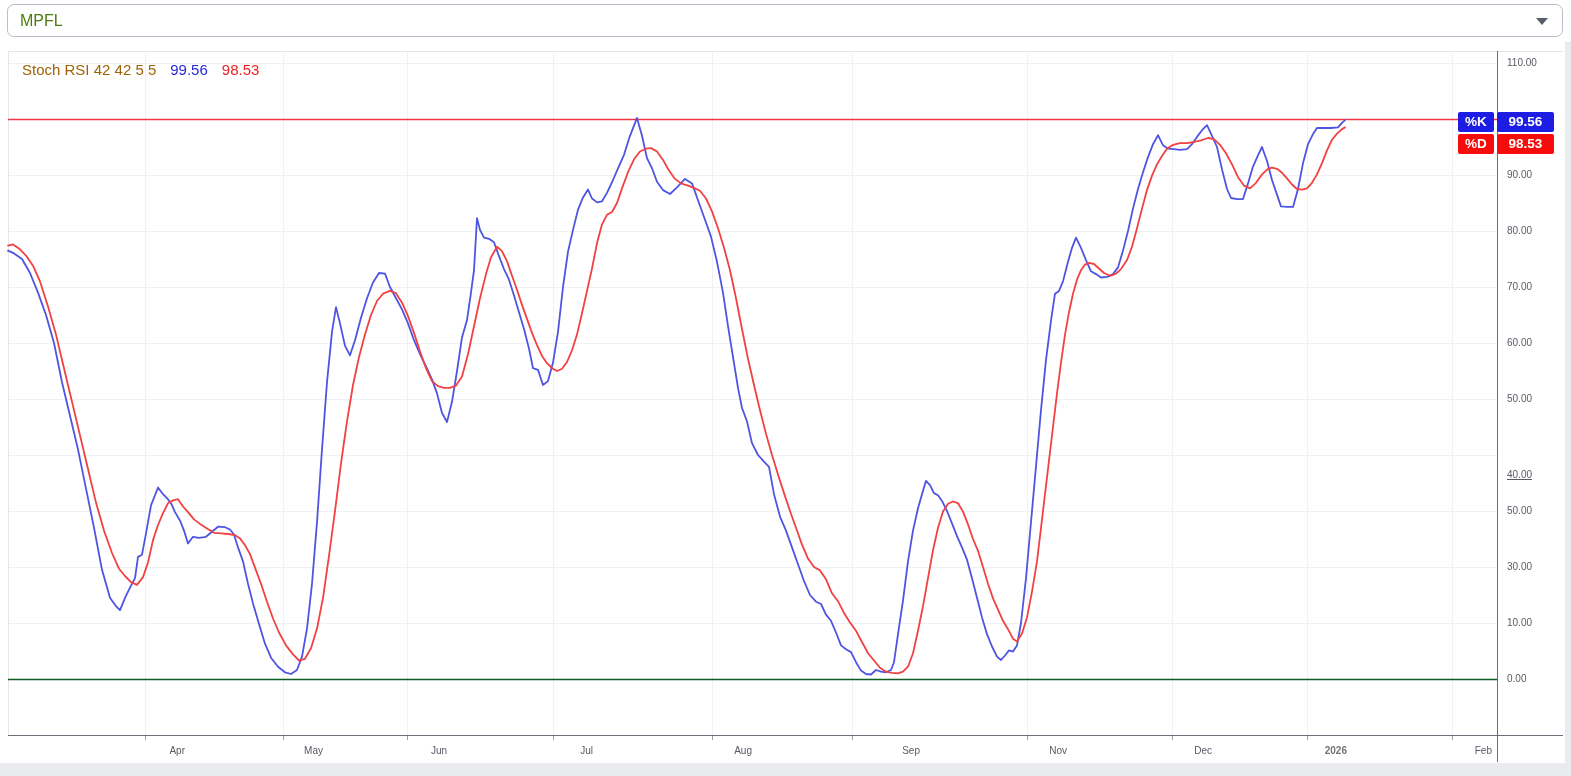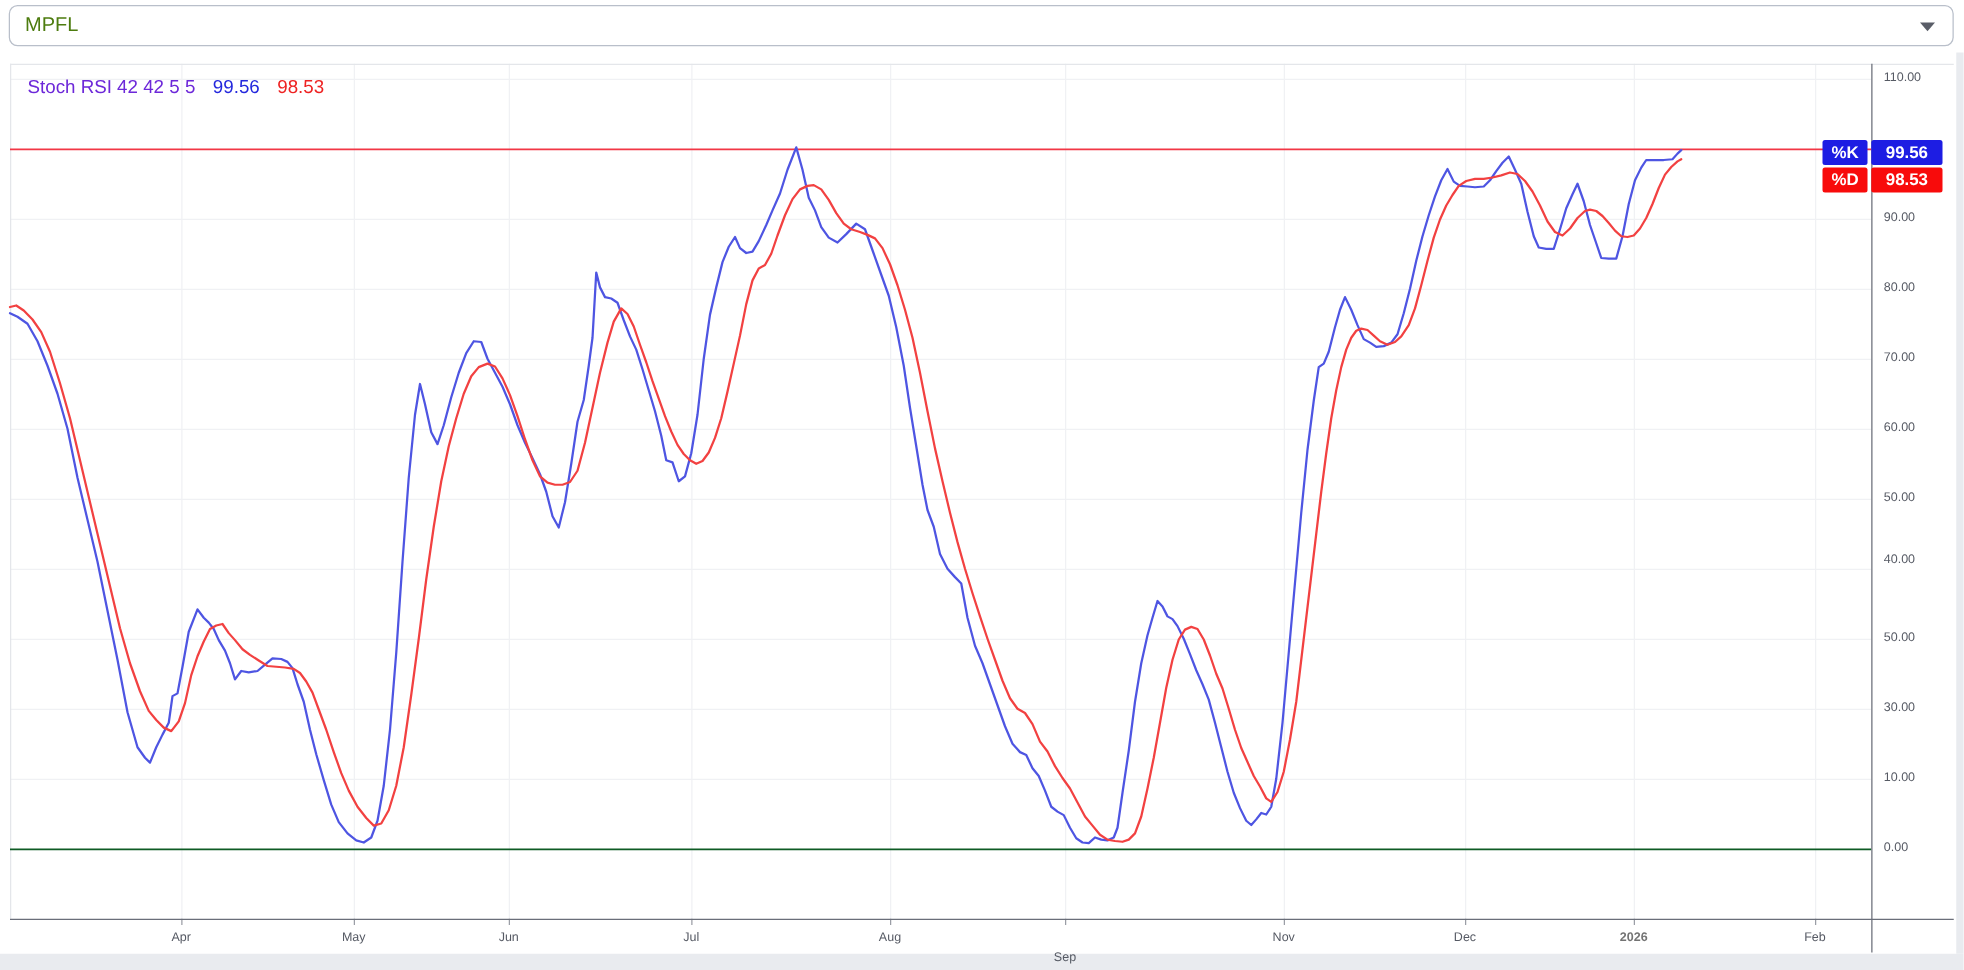--- a/index.html
+++ b/index.html
@@ -29,28 +29,28 @@
   }
 
   
   #plot{position:absolute;left:0;top:0;width:1571px;height:776px;}
 
   .legend{
     position:absolute;left:22px;top:61px;height:18px;
     display:flex;align-items:center;gap:14px;
     font-size:15px;line-height:18px;white-space:nowrap;
   }
-  .legend .t{color:#6d28d9;}
+  .legend .t{color:#a16207;}
   .legend .kv{color:#2428dd;}
   .legend .dv{color:#ee2222;}
 
   .axis-label{
     position:absolute;font-size:10px;color:#565a64;line-height:16px;
   }
-  .time-label{width:80px;margin-left:-40px;text-align:center;top:743px;}
+  .time-label{width:80px;margin-left:-40px;text-align:right;top:743px;}
   .time-label.bold{font-weight:bold;color:#737373;}
 
   .badge-row{position:absolute;height:20px;font-size:13.5px;font-weight:bold;color:#fff;}
   .badge{
     position:absolute;height:20px;line-height:20px;text-align:center;
     border-radius:2px;
   }
   .badge.lbl{left:1458px;width:36px;}
   .badge.val{left:1497px;width:57px;}
   .k-bg{background:#1d1de3;}
@@ -114,33 +114,33 @@
   <span class="dv">98.53</span>
 </div>
 
 <div id="yaxis">
     <div class="axis-label" style="left: 1507px; top: 55px;">110.00</div>
     <div class="axis-label" style="left: 1507px; top: 167px;">90.00</div>
     <div class="axis-label" style="left: 1507px; top: 223px;">80.00</div>
     <div class="axis-label" style="left: 1507px; top: 279px;">70.00</div>
     <div class="axis-label" style="left: 1507px; top: 335px;">60.00</div>
     <div class="axis-label" style="left: 1507px; top: 391px;">50.00</div>
-    <div class="axis-label" style="left: 1507px; top: 440px;">40.00</div>
+    <div class="axis-label" style="left: 1507px; top: 467px; text-decoration: underline;">40.00</div>
     <div class="axis-label" style="left: 1507px; top: 503px;">50.00</div>
     <div class="axis-label" style="left: 1507px; top: 559px;">30.00</div>
     <div class="axis-label" style="left: 1507px; top: 615px;">10.00</div>
     <div class="axis-label" style="left: 1507px; top: 671px;">0.00</div>
   </div>
 <div id="xaxis">
     <div class="axis-label time-label" style="left: 145px;">Apr</div>
     <div class="axis-label time-label" style="left: 283px;">May</div>
     <div class="axis-label time-label" style="left: 407px;">Jun</div>
     <div class="axis-label time-label" style="left: 553px;">Jul</div>
     <div class="axis-label time-label" style="left: 712px;">Aug</div>
-    <div class="axis-label time-label" style="left: 852px; margin-top: 16px;">Sep</div>
+    <div class="axis-label time-label" style="left: 880px;">Sep</div>
     <div class="axis-label time-label" style="left: 1027px;">Nov</div>
     <div class="axis-label time-label" style="left: 1172px;">Dec</div>
     <div class="axis-label time-label bold" style="left: 1307px;">2026</div>
     <div class="axis-label time-label" style="left: 1452px;">Feb</div>
   </div>
 
 <div class="badge-row" style="top:112px">
   <span class="badge lbl k-bg">%K</span>
   <span class="badge val k-bg">99.56</span>
 </div>

